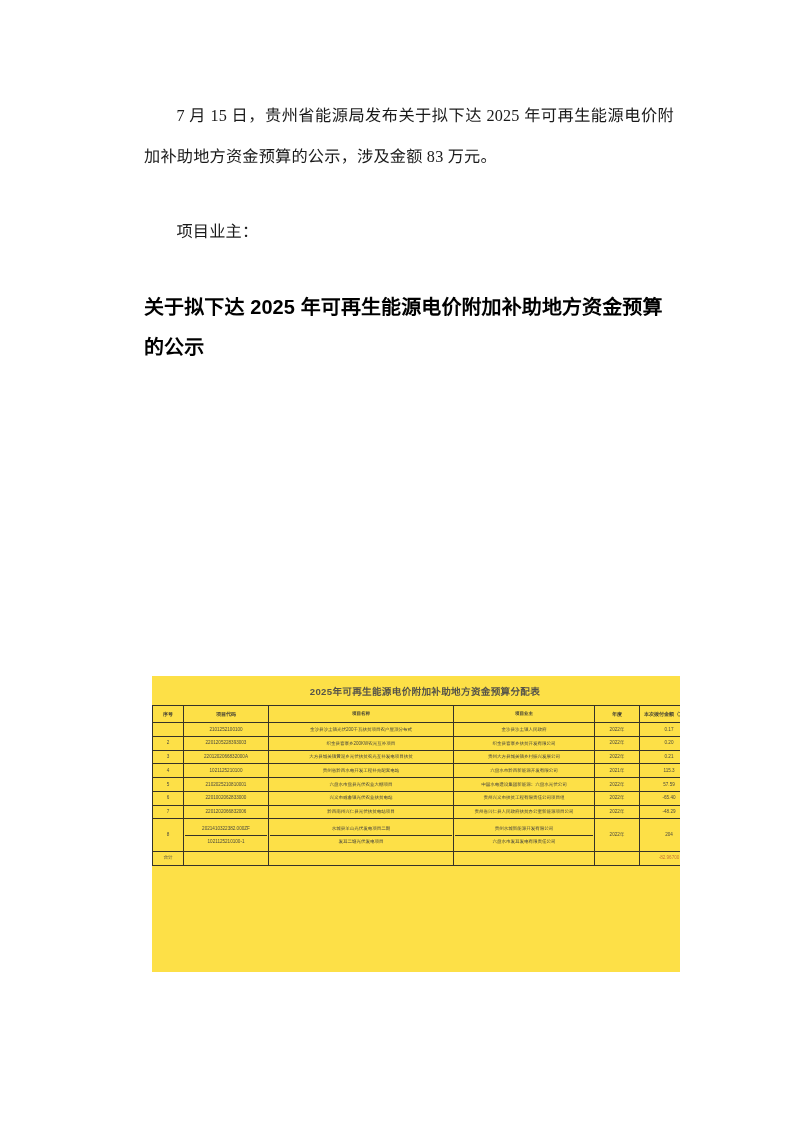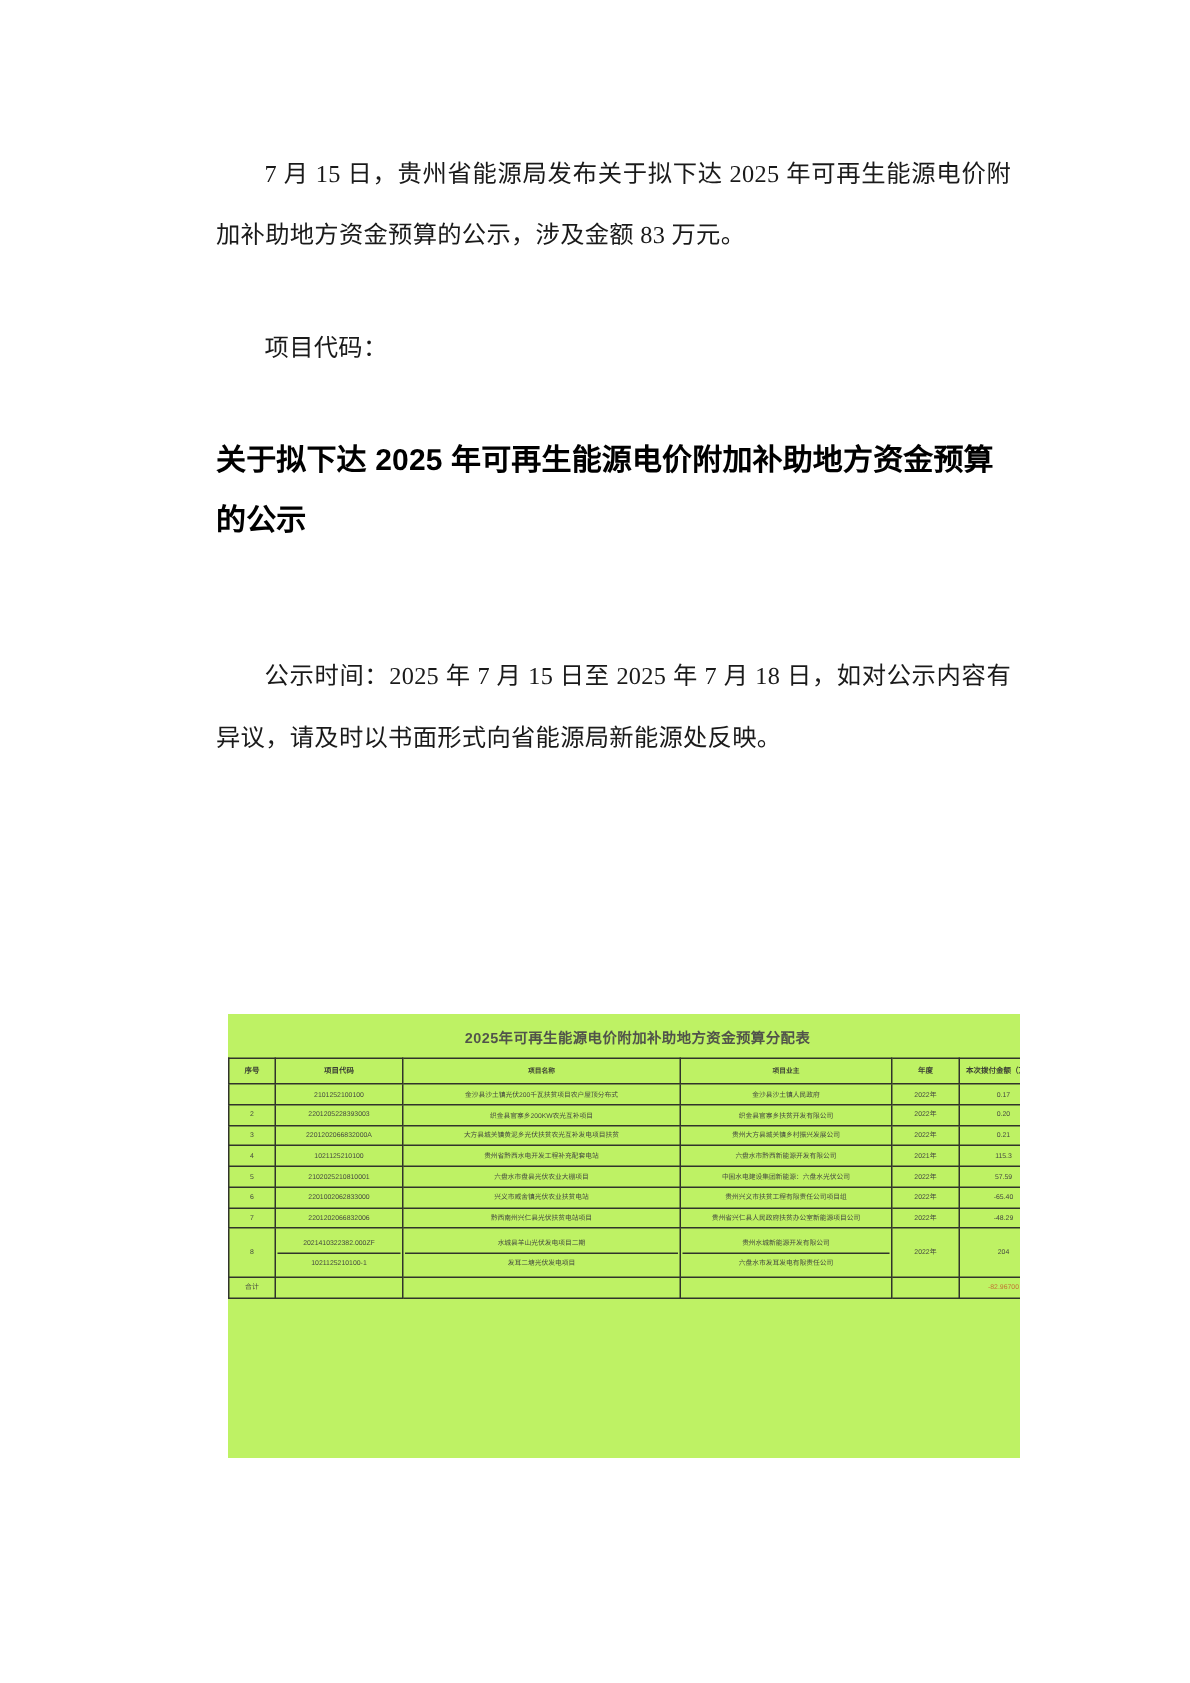--- a/index.html
+++ b/index.html
@@ -55,21 +55,21 @@
     color: #000000;
   }
 
   
   .table-figure {
     position: absolute;
     left: 152px;
     top: 676px;
     width: 528px;
     height: 296px;
-    background: #bef264;
+    background: #fde047;
     overflow: hidden;
   }
 
   .tbl-inner {
     position: absolute;
     left: 0;
     top: 0;
     width: 528px;
     
     filter: blur(0.42px) contrast(0.82) brightness(1.04);
@@ -154,32 +154,31 @@
 <body>
 
 <div class="page">
 
   <div class="doc-body">
 
     <p class="para">7 月 15 日，贵州省能源局发布关于拟下达 2025 年可再生能源电价附加补助地方资金预算的公示，涉及金额 83 万元。</p>
 
     <div class="spacer-lg"></div>
 
-    <p class="para">项目代码：</p>
+    <p class="para">项目业主：</p>
 
     <div class="spacer-lg"></div>
 
     <h1 class="doc-heading">关于拟下达 2025 年可再生能源电价附加补助地方资金预算的公示</h1>
 
     <div class="spacer-lg"></div>
 
 
     <div class="spacer-md"></div>
 
-    <p class="para">公示时间：2025 年 7 月 15 日至 2025 年 7 月 18 日，如对公示内容有异议，请及时以书面形式向省能源局新能源处反映。</p>
 
     <div class="spacer-md"></div>
 
 
   </div>
 
   <div class="table-figure">
     <div class="tbl-inner">
 
       <div class="tbl-title">2025年可再生能源电价附加补助地方资金预算分配表</div>

